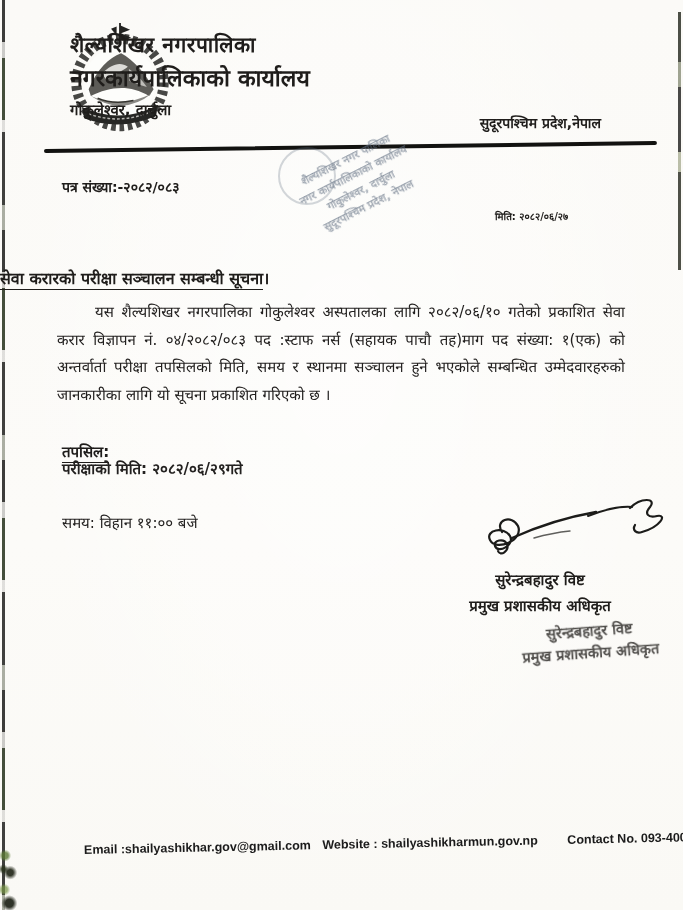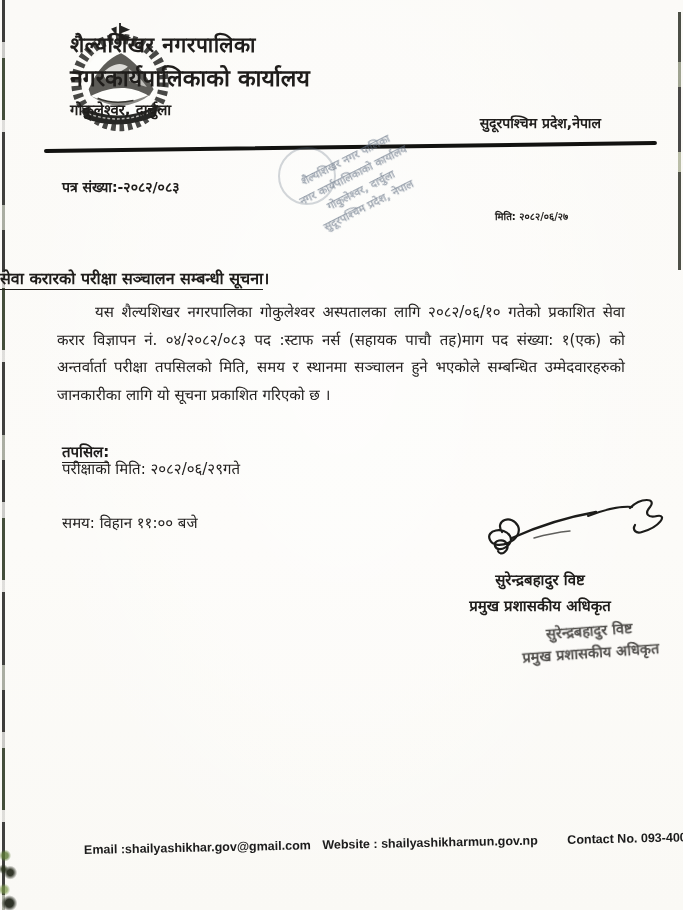--- a/index.html
+++ b/index.html
@@ -69,21 +69,21 @@
   .subject .u { border-bottom:1.6px solid #1f1d1b; padding-bottom:1px; }
   
   .body-p {
     position:absolute; left:57px; top:299px; width:568px;
     font-size:15px; line-height:27.5px; text-align:justify; text-indent:38px;
     color:#232120;
   }
   
   .tapasil-h { position:absolute; left:62px; top:432px; font-size:15px; font-weight:bold; border-bottom:1.5px solid #1f1d1b; padding-bottom:1px;margin-top:9px; }
   .t-line { position:absolute; left:62px; font-size:15px; color:#232120; }
-  .t1 { top:458px; } .t2 { top:485px; } .t3 { top:512px; }
+  .t1 { top:458px;font-weight:bold; } .t2 { top:485px; } .t3 { top:512px; }
   
   .sig-svg { position:absolute; left:438px; top:494px; width:240px; height:88px; }
   .sig-block { position:absolute; left:420px; top:569px; width:240px; text-align:center; }
   .sig-name { font-size:15px; font-weight:bold; }
   .sig-title { font-size:15px; font-weight:bold; margin-top:6px; }
   .sig-stamp {
     position:absolute; left:462px; top:620px; width:256px; text-align:center;
     transform:rotate(-4deg); transform-origin:center;
     color:#3d3b38; font-weight:bold; font-size:14.5px; line-height:22px;
     filter:blur(.35px); opacity:.9;

